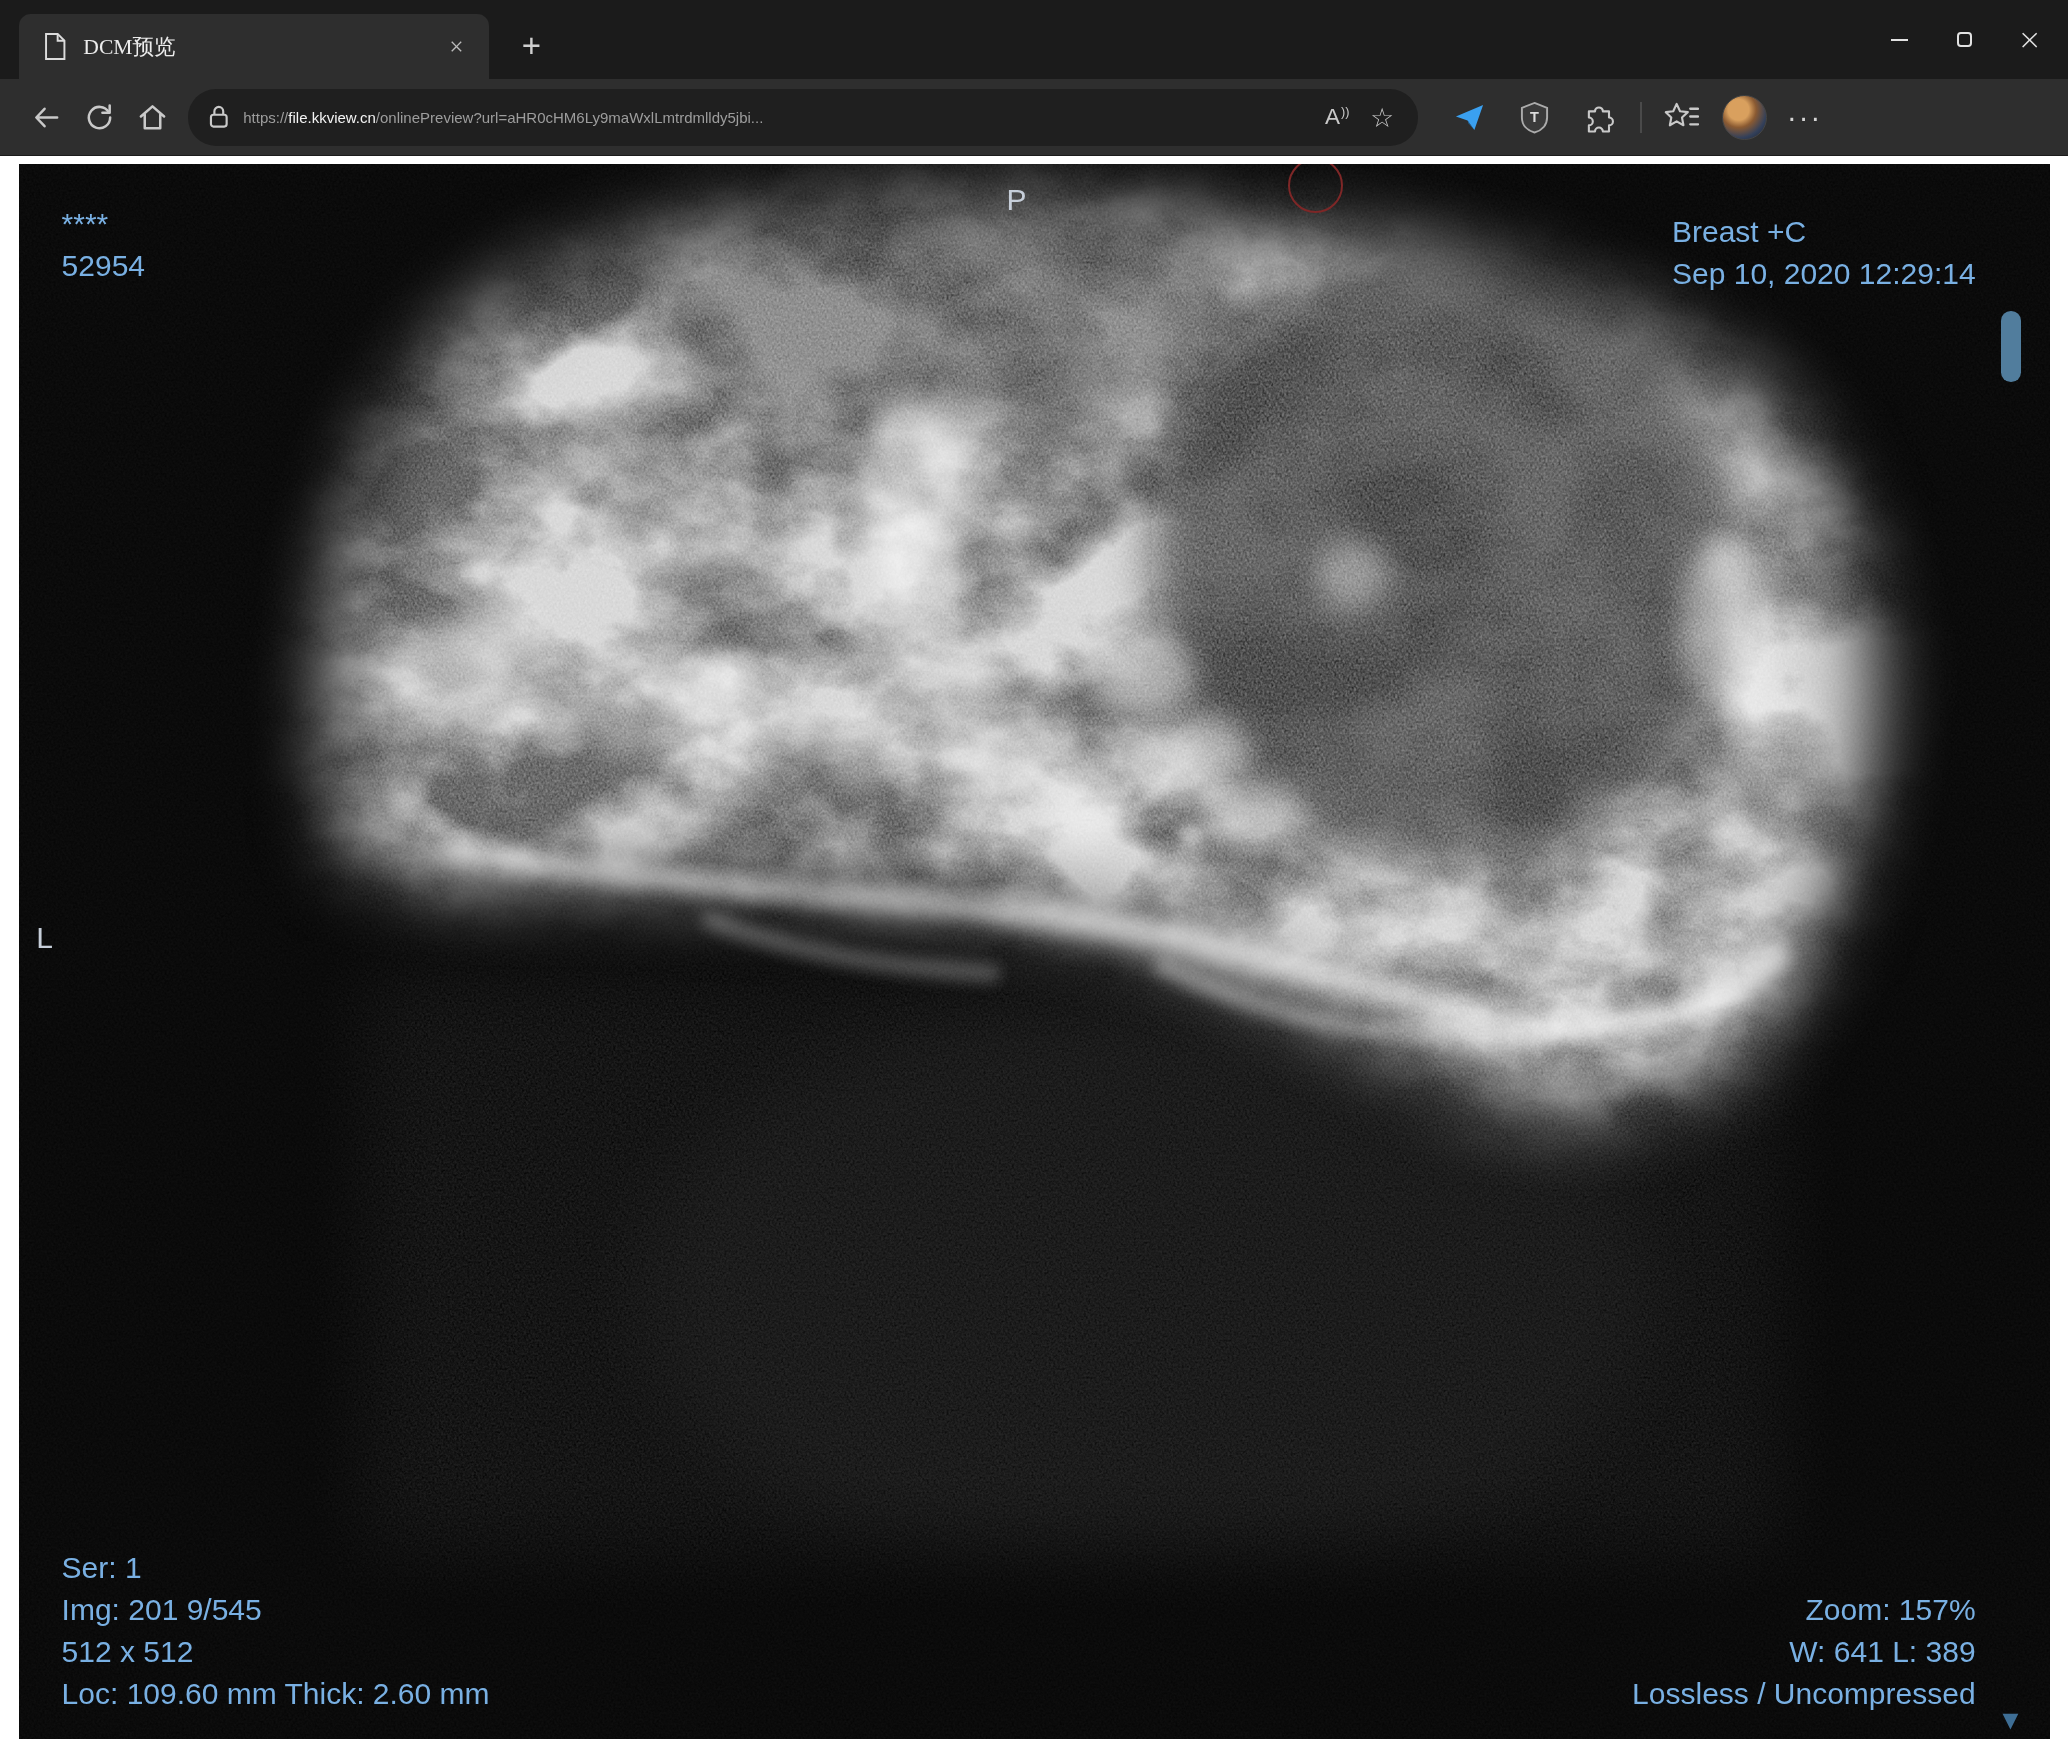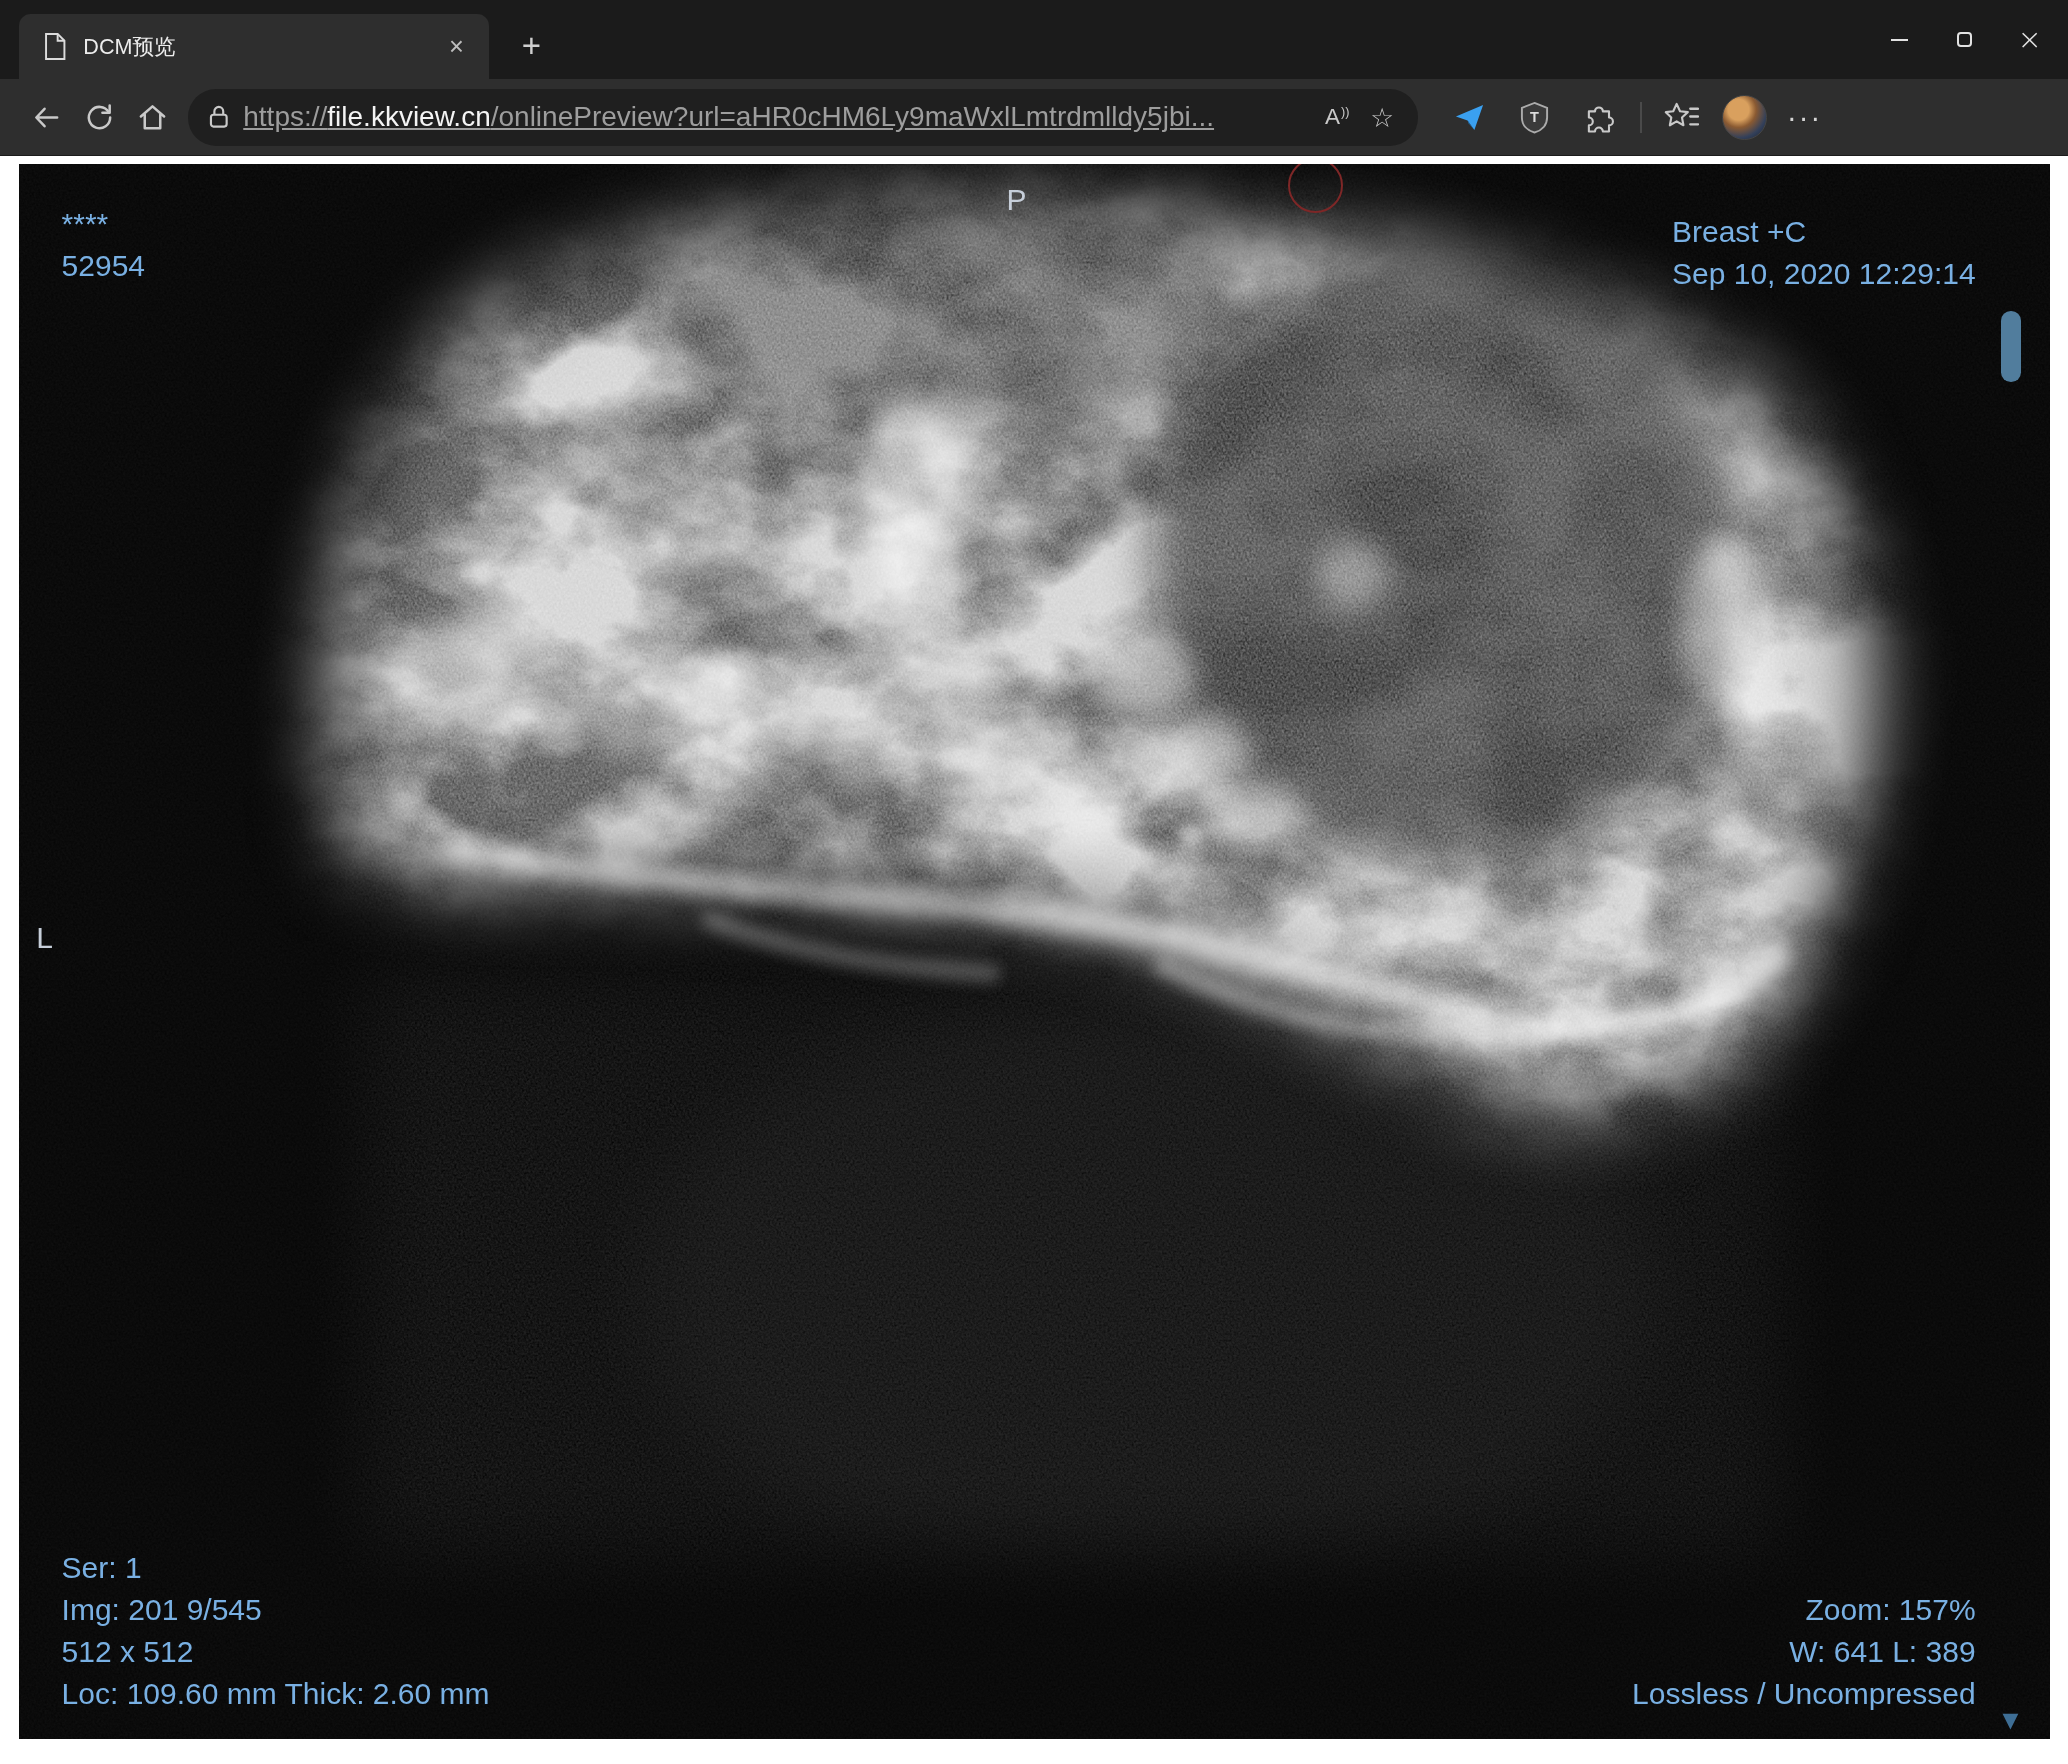--- a/index.html
+++ b/index.html
@@ -4,42 +4,42 @@
 <style>
   * { box-sizing: border-box; margin: 0; padding: 0; }
   html,body { background:#101010; }
   body { font-family: "Liberation Sans", "DejaVu Sans", sans-serif; }
 
   .screen { position:relative; width:2068px; height:1764px; background:#1b1b1b; overflow:hidden; }
 
   
   .tabstrip { position:absolute; top:0; left:0; right:0; height:79px; background:#1b1b1b; }
   .tab { position:absolute; left:18.6px; top:13.7px; width:470px; height:66px; background:#2e2e2e;
-         border-radius:11.8px 11.8px 0 0; display:flex; align-items:center; padding:0 13.7px 0 23.5px; color:#ececec; }
+         border-radius:11.8px 11.8px 0 0; display:flex; align-items:center; padding:0 13.7px 0 23.5px; color:#ececec;font-family:Liberation Serif, serif; }
   .tab-title { flex:1; font-size:21.6px; margin-left:15.7px; white-space:nowrap; overflow:hidden; }
   .tab-close { width:37px; height:37px; display:flex; align-items:center; justify-content:center;
                color:#bdbdbd; font-size:25.5px; border-radius:7.8px; cursor:pointer; }
   .newtab { position:absolute; left:509px; top:23.5px; width:45px; height:45px; display:flex; align-items:center;
             justify-content:center; color:#cfcfcf; font-size:33px; font-weight:300; border-radius:7.8px; cursor:pointer; }
   .wincontrols { position:absolute; right:5.9px; top:0; height:79px; display:flex; align-items:center; }
   .winbtn { width:65px; height:59px; display:flex; align-items:center; justify-content:center; color:#e2e2e2; cursor:pointer; }
   .ic-min { width:17.6px; height:2px; background:#e2e2e2; }
   .ic-max { width:15.7px; height:15.7px; border:2px solid #e2e2e2; border-radius:3.9px; }
   .ic-x { font-size:29px; font-weight:300; line-height:1; font-family:"DejaVu Sans", sans-serif; }
 
   
   .toolbar { position:absolute; top:79px; left:0; right:0; height:76px; background:#2e2e2e;
              display:flex; align-items:center; padding:0 17.6px 0 19.6px; }
   .tbtn { width:53px; height:53px; border-radius:9.8px; display:flex; align-items:center; justify-content:center;
           color:#c9c9c9; cursor:pointer; flex:0 0 auto; }
   .tbtn svg { display:block; }
   .addr { flex:0 0 1230px; height:57px; background:#1f1f1f; border-radius:28px; display:flex; align-items:center;
           padding:0 13.7px 0 19.6px; margin:0 11.8px 0 9.8px; cursor:text; }
   .lock { flex:0 0 auto; margin-right:13.7px; display:flex; }
-  .url { flex:1; font-size:28px; color:#9d9d9d; white-space:nowrap; overflow:hidden;text-decoration:underline; }
+  .url { flex:1; font-size:15px; color:#9d9d9d; white-space:nowrap; overflow:hidden; }
   .url .domain { color:#f4f4f4; }
   .pillbtn { width:45px; height:45px; display:flex; align-items:center; justify-content:center; color:#c9c9c9;
              border-radius:7.8px; cursor:pointer; flex:0 0 auto; }
   .read-aloud { font-size:22.5px; color:#c9c9c9; }
   .read-aloud sup { font-size:12.7px; margin-left:1px; }
   .star-glyph { font-size:26.5px; font-family:"DejaVu Sans", sans-serif; }
   .extbtn { width:51px; height:51px; display:flex; align-items:center; justify-content:center; border-radius:9.8px;
             cursor:pointer; margin-left:13.7px; flex:0 0 auto; }
   .sep { width:2px; height:31px; background:#4a4a4a; margin-left:15.7px; flex:0 0 auto; }
   .avatar { width:45px; height:45px; border-radius:50%; margin-left:15.7px; flex:0 0 auto; cursor:pointer;

